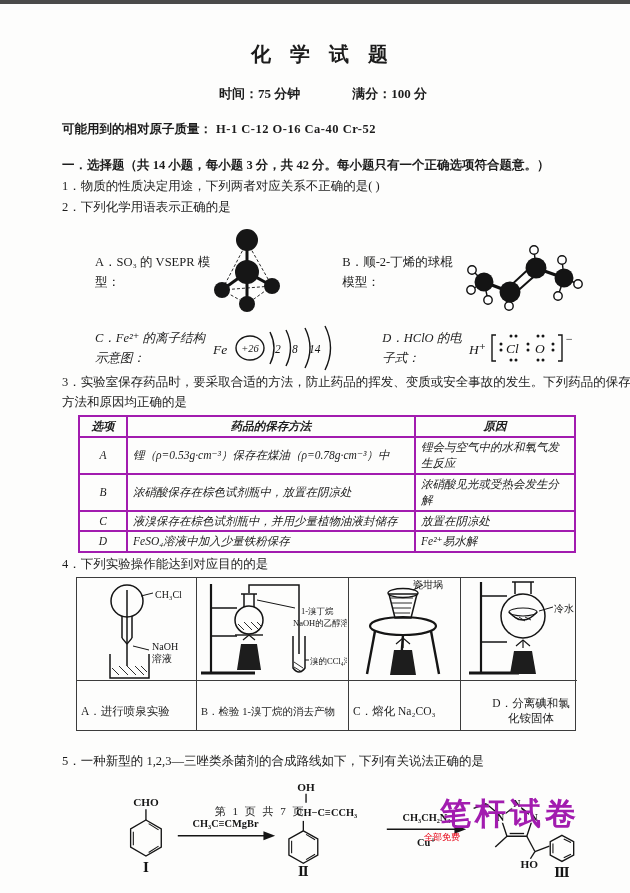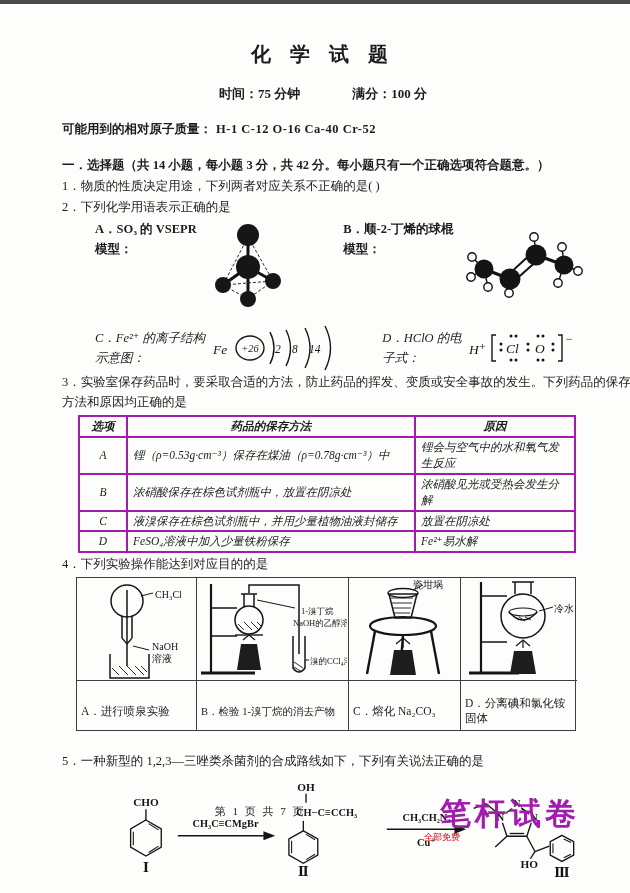--- a/index.html
+++ b/index.html
@@ -17,21 +17,21 @@
   .meta { text-align:center; margin-top:20px; font-weight:bold; font-size:13px; }
   .meta .gap { display:inline-block; width:52px; }
   .masses { margin-top:15px; font-weight:bold; font-size:12.5px; }
   .masses .vals { margin-left:4px; letter-spacing:.5px; }
 
   .sec-head { margin-top:16px; font-weight:bold; }
   .stem { margin-top:1px; }
   .opts div { padding-left:20px; }
 
   
-  .q2row1 { display:flex; margin-top:2px; height:106px;font-weight:bold; }
+  .q2row1 { display:flex; align-items:center; margin-top:2px; height:106px; }
   .q2row1 .lbl { padding-left:33px; }
   .q2row2 { display:flex; align-items:center; height:46px; margin-top:0;font-style:italic; }
   .q2row2 .lbl { padding-left:33px; }
   svg text { font-family:"Liberation Serif","DejaVu Serif",serif; fill:#151515; }
   .figsvg { flex:none; }
 
   
   table.store { border-collapse:collapse; margin:3px 0 0 16px; width:498px; font-size:11.5px; }
   table.store th, table.store td { border:2px solid #a21caf; padding:1px 5px; line-height:16.5px;font-style:italic; }
   table.store th { font-weight:bold; text-align:center; }
@@ -39,21 +39,21 @@
   table.store td.method { width:288px; }
 
   
   .q4grid { display:grid; grid-template-columns:120px 152px 112px 116px; margin:3px 0 0 14px;
             border:1px solid #3c3c3c; width:500px; }
   .q4cell { border-right:1px solid #3c3c3c; display:flex; flex-direction:column;gap:12px; }
   .q4cell:last-child { border-right:none; }
   .q4img { height:103px; border-bottom:1px solid #3c3c3c; position:relative; overflow:hidden; }
   .q4cap { min-height:37px; display:flex; align-items:center; padding:2px 4px; font-size:11.5px; line-height:15px; }
   .q4cap.small { font-size:10.5px; }
-  .q4cap.center { justify-content:center; text-align:left; }
+  .q4cap.center { justify-content:center; text-align:center;margin-left:24px; }
 
   
   .route { display:flex; align-items:center; margin:2px 0 0 56px; height:112px; }
 
   .footer { position:absolute; top:801px; left:0; width:520px; text-align:center; font-size:11px; letter-spacing:2px; }
 
   .watermark { position:absolute; top:797px; right:50px; text-align:left; }
   .wm-brand { font-family:"Liberation Sans","DejaVu Sans",sans-serif; font-weight:bold; font-size:31px;
               letter-spacing:4px; line-height:34px; color:#a21caf; padding-left:16px; }
   .wm-line2 { display:flex; align-items:flex-end; line-height:14px; margin-top:1px; }

